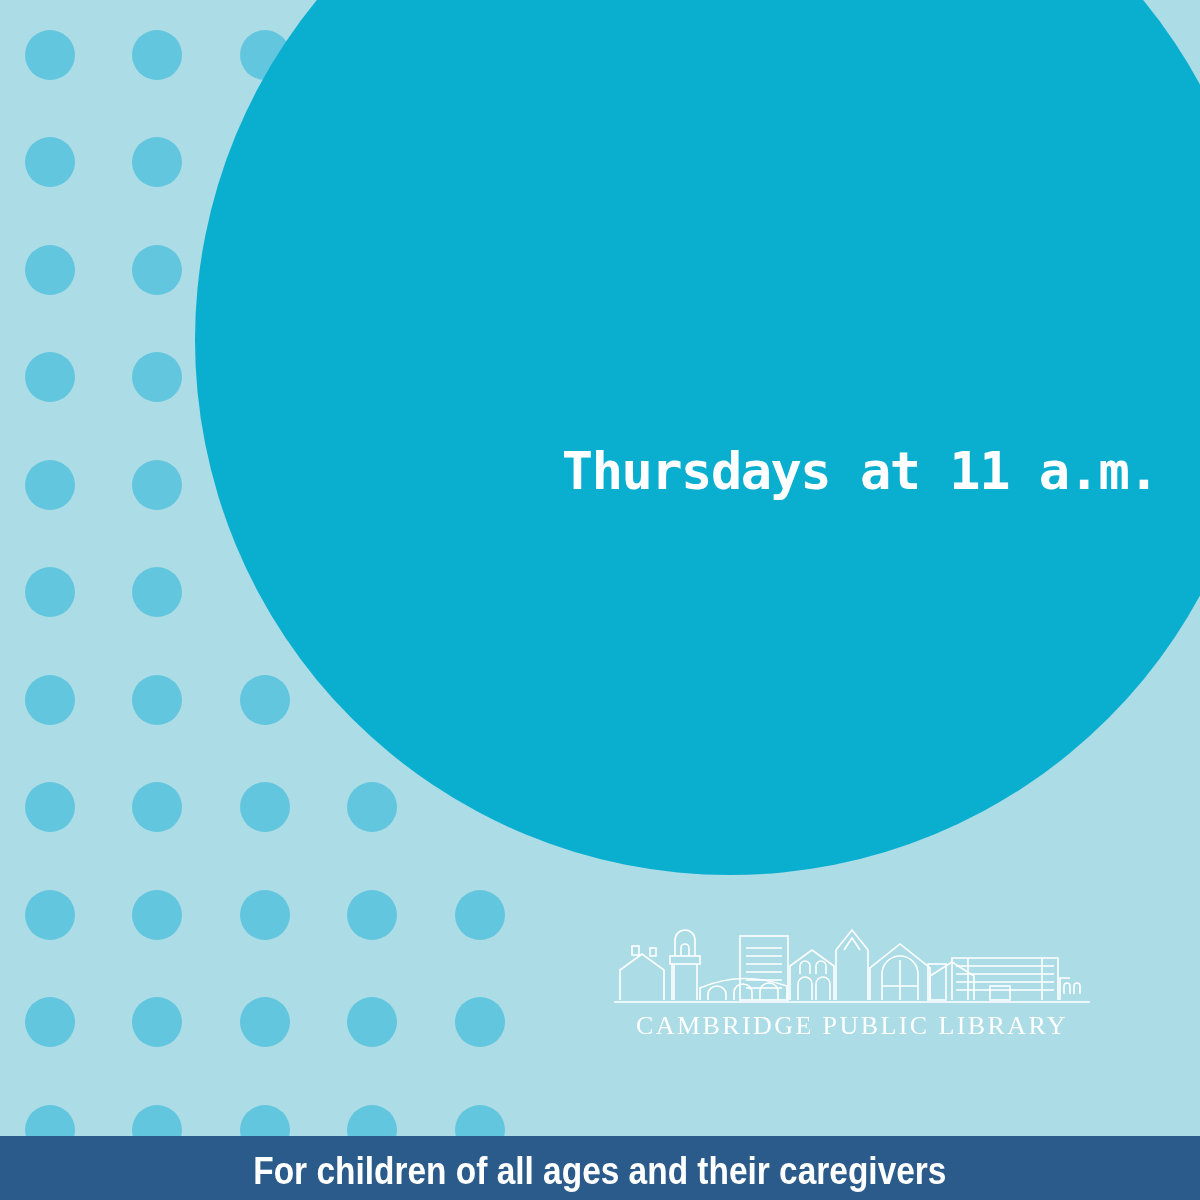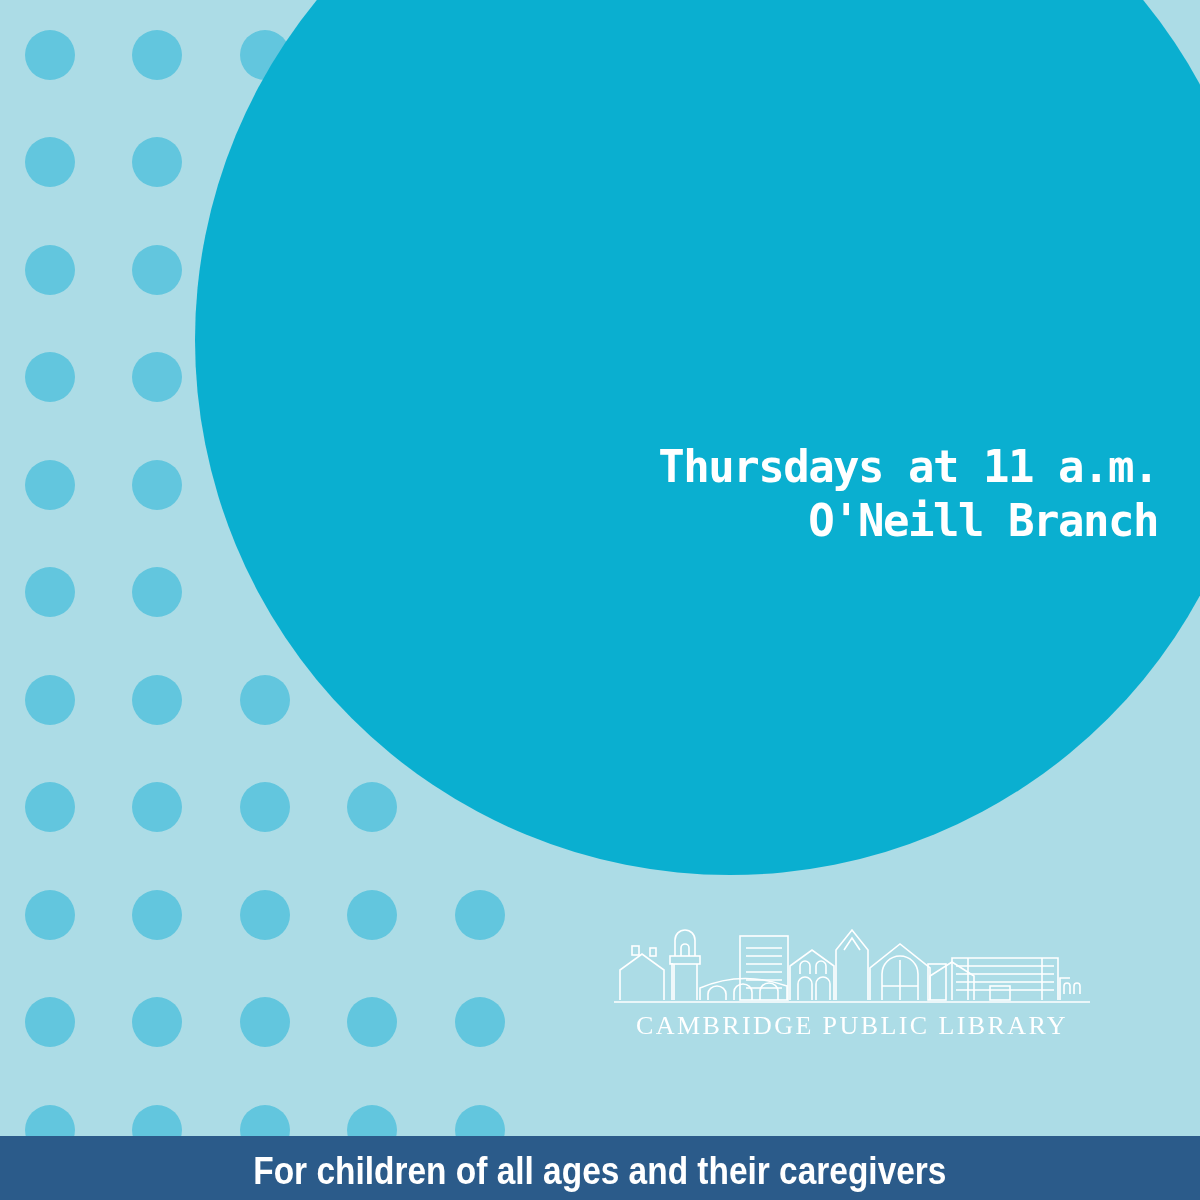--- a/index.html
+++ b/index.html
@@ -61,21 +61,21 @@
     left: 0;
     top: 440px;
     width: 1158px;
     text-align: right;
     color: #ffffff;
   }
   .subtitle-line {
     margin: 0;
     font-family: "DejaVu Sans Mono", "Liberation Mono", monospace;
     font-weight: 700;
-    font-size: 44px;
+    font-size: 52px;
     line-height: 1.22;
     letter-spacing: -1.5px;
     white-space: nowrap;
   }
 
   
   #logo {
     position: absolute;
     left: 612px;
     top: 928px;
@@ -164,21 +164,20 @@
         <circle cx="372" cy="1130" r="25"></circle>
         <circle cx="480" cy="1130" r="25"></circle>
       </g>
   </svg>
 
   <div id="teal-circle"></div>
 
 
   <div id="subtitle-block">
     <p class="subtitle-line">Thursdays at 11 a.m.</p>
-    <p class="subtitle-line">O'Neill Branch</p>
   </div>
 
   <div id="logo">
     <svg id="logo-skyline" viewBox="0 0 480 78" xmlns="http://www.w3.org/2000/svg" aria-hidden="true">
       <g fill="none" stroke="#ffffff" stroke-width="1.6" stroke-linejoin="miter" stroke-linecap="butt">
 
         <path d="M8 72 L8 42 L30 26 L52 42 L52 72"></path>
         <rect x="20" y="18" width="7" height="9"></rect>
         <rect x="38" y="20" width="6" height="8"></rect>
 

